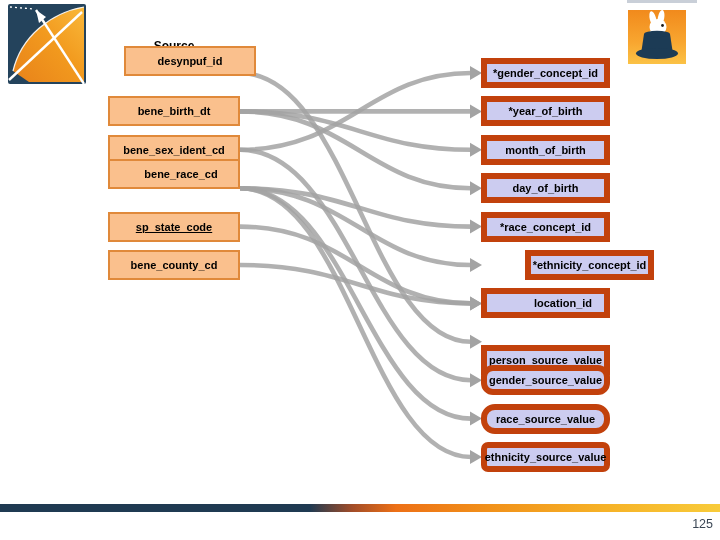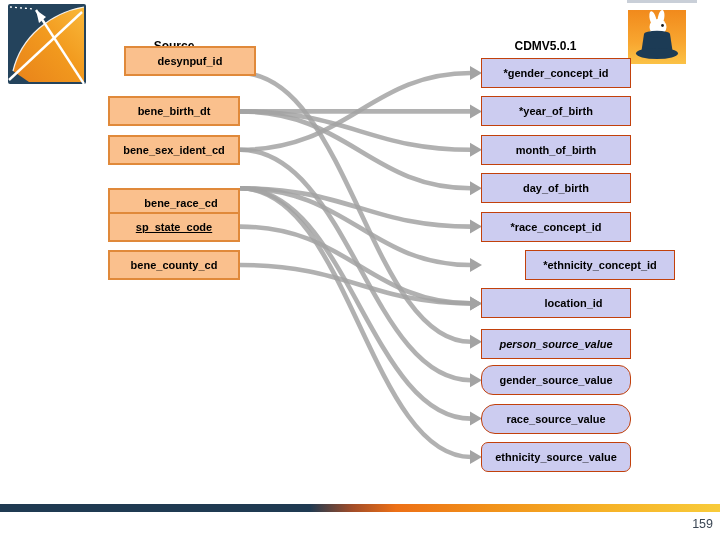--- a/index.html
+++ b/index.html
@@ -6,21 +6,21 @@
   .slide{position:relative;width:720px;height:540px;background:#ffffff;overflow:hidden;
          font-family:"Liberation Sans","DejaVu Sans",sans-serif;}
   #curves{position:absolute;left:0;top:0;width:720px;height:540px;pointer-events:none;}
   .col-header{position:absolute;top:39px;height:15px;font-size:12px;font-weight:700;
               color:#000;text-align:center;line-height:15px;}
   .hdr-src{left:108px;width:132px;}
   .hdr-dst{left:481px;width:129px;}
   .fbox{position:absolute;box-sizing:border-box;height:30px;display:flex;align-items:center;
         justify-content:center;font-size:11px;font-weight:700;color:#000;white-space:nowrap;}
   .src-box{background:#FAC08D;border:2px solid #E0893A;width:132px;left:108px;}
-  .dst-box{background:#CCCCF0;border:1px solid #c2410c;width:150px;left:481px;}
+  .dst-box{background:#CCCCF0;border:6px solid #c2410c;width:129px;left:481px;}
   .footer-bar{position:absolute;left:0;top:504px;width:720px;height:8px;
       background:linear-gradient(90deg,#1F3A52 0%,#1F3A52 43%,#A34D28 49%,#ED7016 55%,
                  #F1911A 68%,#F6B227 84%,#F8CB3A 100%);}
   .page-number{position:absolute;top:517px;right:7px;font-size:12.5px;color:#3A4654;}
   .logo-left{position:absolute;left:8px;top:4px;width:78px;height:80px;}
   .logo-right{position:absolute;left:628px;top:10px;width:58px;height:54px;}
   .top-strip{position:absolute;left:627px;top:0px;width:70px;height:3px;background:#C9CFD8;}
 </style>
 </head>
 <body>
@@ -90,38 +90,37 @@
       <polygon points="470,411.59999999999997 482,418.59999999999997 470,425.59999999999997" fill="#A3A3A3"></polygon>
       <path d="M 240 188.2 C 348 188.2, 370 457, 471 457" fill="none" stroke="#A3A3A3" stroke-width="4.6" stroke-opacity="0.85"></path>
       <polygon points="470,450 482,457 470,464" fill="#A3A3A3"></polygon>
       <path d="M 240 226.6 C 348 226.6, 370 303.4, 471 303.4" fill="none" stroke="#A3A3A3" stroke-width="4.6" stroke-opacity="0.85"></path>
       <polygon points="470,296.4 482,303.4 470,310.4" fill="#A3A3A3"></polygon>
       <path d="M 240 265 C 348 265, 370 303.4, 471 303.4" fill="none" stroke="#A3A3A3" stroke-width="4.6" stroke-opacity="0.85"></path>
       <polygon points="470,296.4 482,303.4 470,310.4" fill="#A3A3A3"></polygon>
     </svg>
 
   <div class="col-header hdr-src">Source</div>
-  <div class="col-header hdr-dst">CDMV5.0.1</div>
 
   <div id="diagram">
       <div class="fbox src-box" style="top: 46px; margin-left: 16px;">desynpuf_id</div>
       <div class="fbox src-box" style="top: 96.4px;">bene_birth_dt</div>
       <div class="fbox src-box" style="top: 134.8px; text-align: right;">bene_sex_ident_cd</div>
-      <div class="fbox src-box" style="top: 188px; padding-left: 14px;">bene_race_cd</div>
+      <div class="fbox src-box" style="top: 159px; padding-left: 14px;">bene_race_cd</div>
       <div class="fbox src-box" style="top: 211.6px; text-decoration: underline;">sp_state_code</div>
       <div class="fbox src-box" style="top: 250px;">bene_county_cd</div>
       <div class="fbox dst-box" style="top: 58px;">*gender_concept_id</div>
       <div class="fbox dst-box" style="top: 96.4px;">*year_of_birth</div>
       <div class="fbox dst-box" style="top: 134.8px;">month_of_birth</div>
       <div class="fbox dst-box" style="top: 173.2px;">day_of_birth</div>
       <div class="fbox dst-box" style="top: 211.6px;">*race_concept_id</div>
       <div class="fbox dst-box" style="top: 250px; margin-left: 44px;">*ethnicity_concept_id</div>
       <div class="fbox dst-box" style="top: 288.4px; padding-left: 35px;">location_id</div>
-      <div class="fbox dst-box" style="top: 329px; font-style: italic;">person_source_value</div>
+      <div class="fbox dst-box" style="top: 345px;">person_source_value</div>
       <div class="fbox dst-box" style="top: 365.2px; border-radius: 12px;">gender_source_value</div>
       <div class="fbox dst-box" style="top: 403.6px; border-radius: 14px;">race_source_value</div>
       <div class="fbox dst-box" style="top: 442px; border-radius: 7px;">ethnicity_source_value</div>
     </div>
 
   <div class="footer-bar"></div>
-  <div class="page-number">159</div>
+  <div class="page-number">125</div>
 
 </div>
 
 </body></html>

